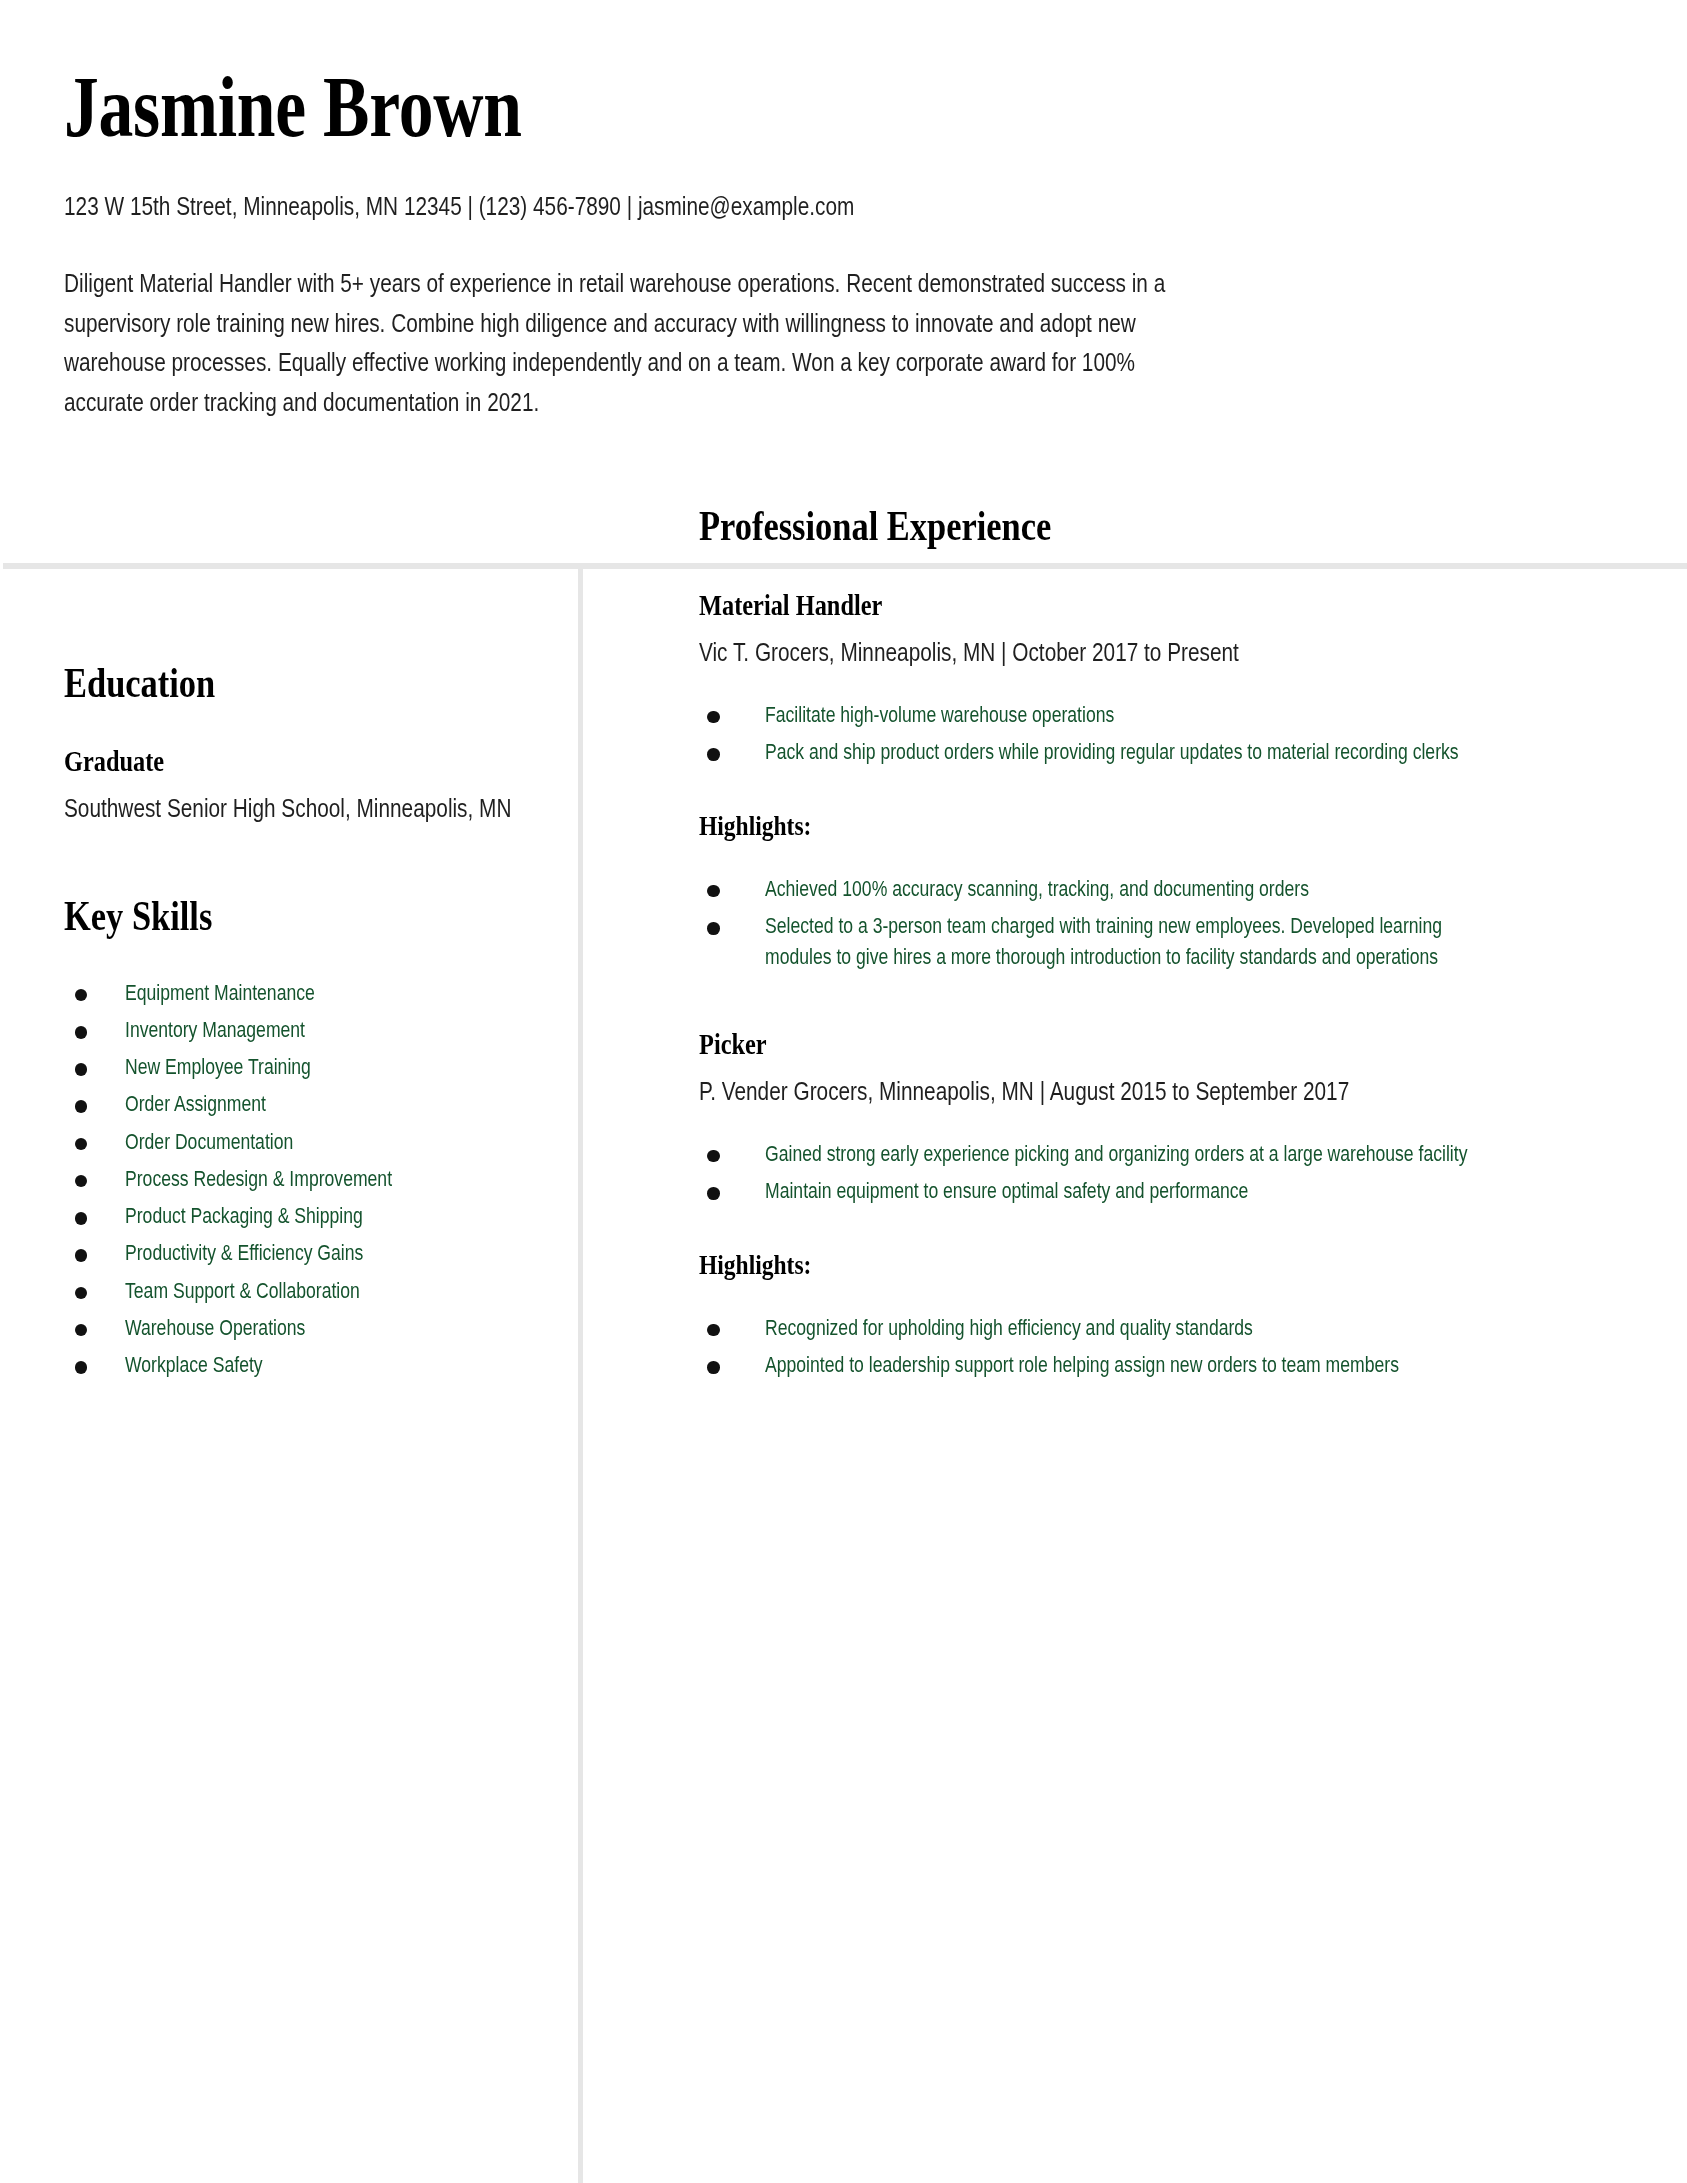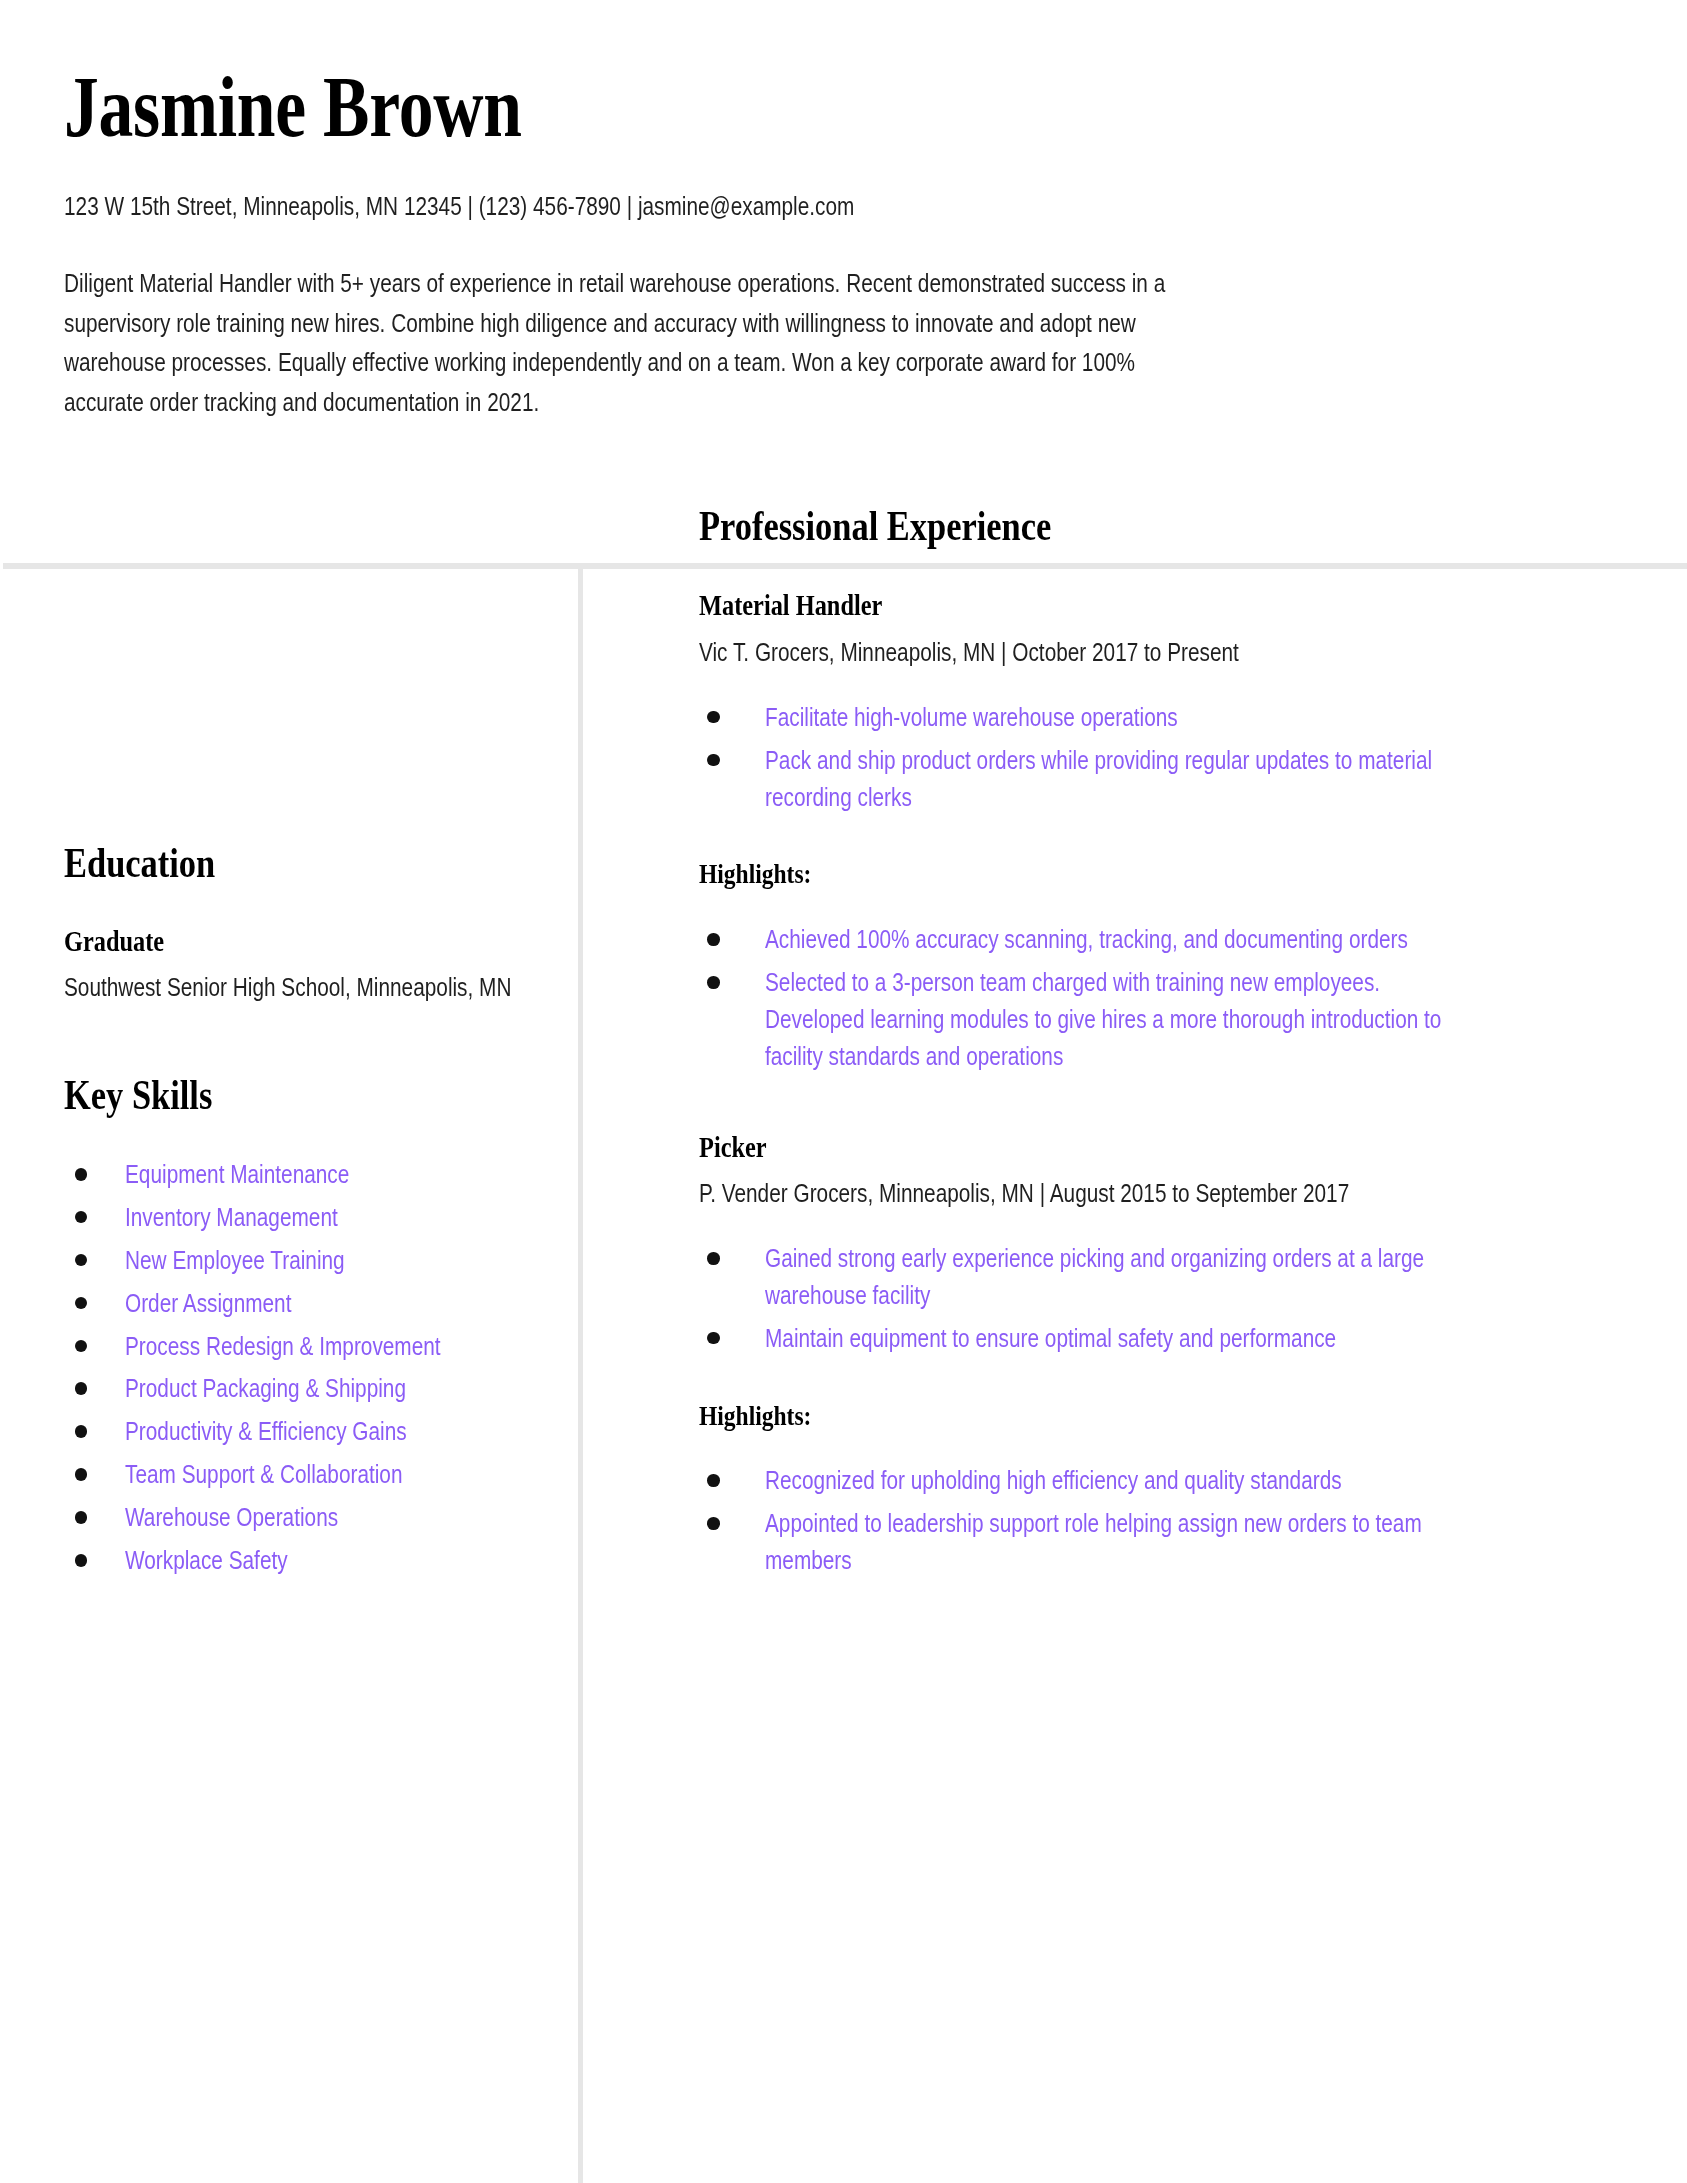--- a/index.html
+++ b/index.html
@@ -144,23 +144,23 @@
 
   
   ul.bullets {
     list-style:none;
     margin:0;
     padding:0;
   }
 
   ul.bullets li {
     position:relative;
-    font-size:26px;
+    font-size:22px;
     line-height:1.42;
-    color:#8b5cf6;
+    color:#14532d;
     margin-bottom:6px;
   }
 
   ul.bullets li .bullet-dot {
     position:absolute;
     left:0;
     top:12px;
     width:12.6px;
     height:12.6px;
     border-radius:50%;
@@ -238,20 +238,24 @@
         <li>
             <span class="bullet-dot"></span>
             <span class="bullet-text">New Employee Training</span>
           </li>
         <li>
             <span class="bullet-dot"></span>
             <span class="bullet-text">Order Assignment</span>
           </li>
         <li>
             <span class="bullet-dot"></span>
+            <span class="bullet-text">Order Documentation</span>
+          </li>
+        <li>
+            <span class="bullet-dot"></span>
             <span class="bullet-text">Process Redesign &amp; Improvement</span>
           </li>
         <li>
             <span class="bullet-dot"></span>
             <span class="bullet-text">Product Packaging &amp; Shipping</span>
           </li>
         <li>
             <span class="bullet-dot"></span>
             <span class="bullet-text">Productivity &amp; Efficiency Gains</span>
           </li>

